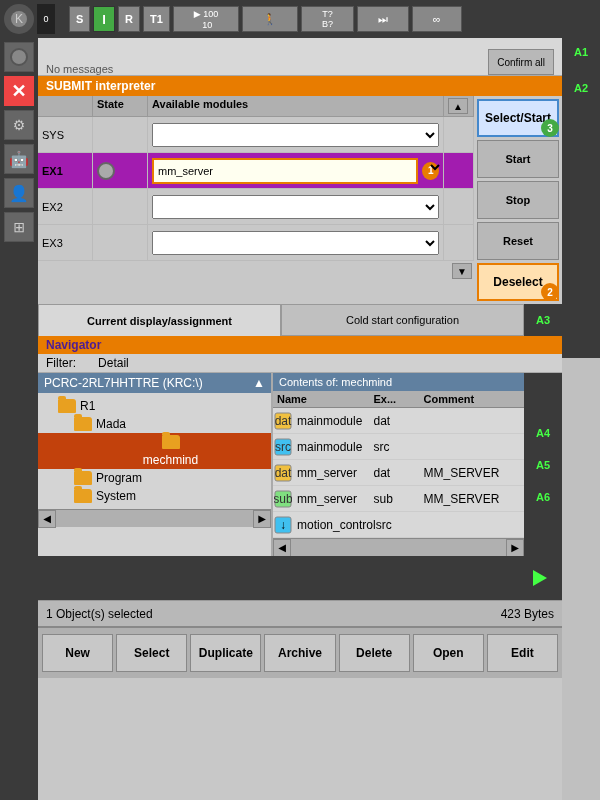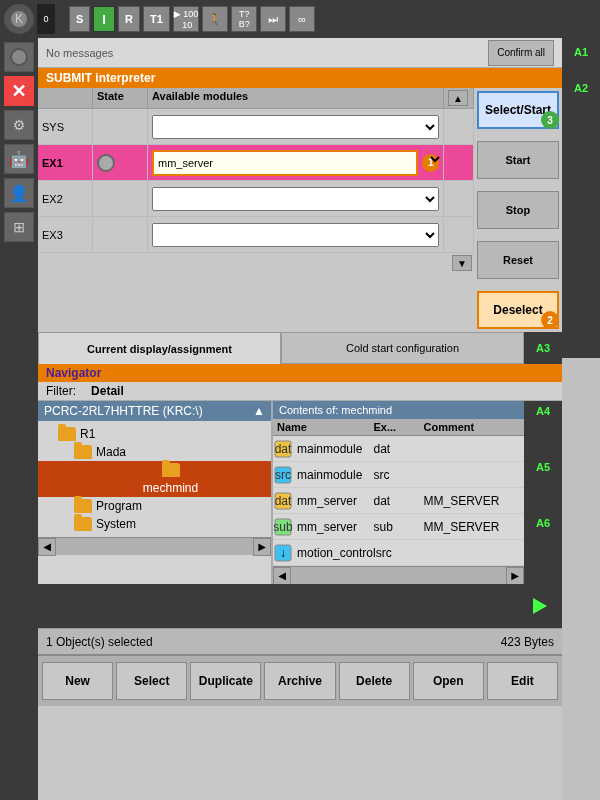--- a/index.html
+++ b/index.html
@@ -4,41 +4,41 @@
   <style>
     * { box-sizing: border-box; margin: 0; padding: 0; font-family: Arial, sans-serif; font-size: 12px; }
     body { width: 600px; height: 800px; background: #c0c0c0; overflow: hidden; position: relative; }
 
     
     .top-bar { display: flex; align-items: center; height: 38px; background: #3a3a3a; padding: 0 4px; gap: 3px; }
     .top-logo { width: 30px; height: 30px; background: #555; border-radius: 50%; display: flex; align-items: center; justify-content: center; color: #ccc; font-size: 16px; }
     .counter-block { display: flex; flex-direction: column; align-items: center; justify-content: center; background: #222; color: #fff; width: 18px; font-size: 9px; height: 30px; }
     .top-btn { background: #888; color: #fff; border: 1px solid #555; padding: 2px 6px; font-size: 11px; font-weight: bold; height: 26px; cursor: pointer; }
     .top-btn-green { background: #4a4; color: #fff; border: 1px solid #333; padding: 2px 8px; font-size: 13px; font-weight: bold; height: 26px; }
-    .top-btn-icon { background: #888; color: #fff; border: 1px solid #555; padding: 2px 0; font-size: 11px; height: 26px; min-width: 26px; text-align: center; }
+    .top-btn-icon { background: #888; color: #fff; border: 1px solid #555; padding: 2px 20px; font-size: 11px; height: 26px; min-width: 26px; text-align: center; }
 
     
     .left-sidebar { position: absolute; left: 0; top: 38px; width: 38px; height: 762px; background: #3a3a3a; display: flex; flex-direction: column; align-items: center; padding: 4px 0; gap: 4px; z-index: 10; }
     .lsb-btn { width: 30px; height: 30px; background: #666; border: 1px solid #555; display: flex; align-items: center; justify-content: center; color: #ccc; font-size: 14px; cursor: pointer; }
     .lsb-x { background: #e44; color: #fff; font-size: 18px; font-weight: bold; width: 30px; height: 30px; display: flex; align-items: center; justify-content: center; cursor: pointer; }
 
     
     .main { position: absolute; left: 38px; top: 38px; width: 524px; height: 762px; background: #c8c8c8; }
 
     
-    .messages-bar { background: #d8d8d8; height: 30px; display: flex; align-items: center; padding: 0 8px; border-bottom: 1px solid #aaa; }
+    .messages-bar { background: #d8d8d8; height: 38px; display: flex; align-items: flex-end; padding: 0 8px; border-bottom: 1px solid #aaa; }
     .messages-text { flex: 1; color: #555; font-size: 11px; }
     .confirm-all-btn { background: #b8b8b8; border: 1px solid #888; padding: 3px 8px; font-size: 10px; cursor: pointer; height: 26px; }
 
     
     .submit-header { background: #e87c00; color: #fff; font-weight: bold; font-size: 12px; padding: 3px 8px; }
     .table-header { display: grid; grid-template-columns: 55px 55px 1fr 30px; background: #b0b0b0; border-bottom: 1px solid #999; }
     .th { padding: 2px 4px; font-weight: bold; font-size: 11px; border-right: 1px solid #999; }
     .module-row { display: grid; grid-template-columns: 55px 55px 1fr 30px; border-bottom: 1px solid #bbb; align-items: center; min-height: 36px; }
-    .module-row.selected { background: #ec4899; }
+    .module-row.selected { background: #a21caf; }
     .cell { padding: 2px 4px; font-size: 11px; border-right: 1px solid #bbb; display: flex; align-items: center; height: 100%; }
     .module-input { width: 100%; background: #fff; border: 1px solid #aaa; padding: 2px 4px; font-size: 11px; height: 26px; }
     .module-input.active { border: 2px solid #e87c00; background: #fffff0; }
     .state-indicator { width: 18px; height: 18px; border-radius: 50%; background: #888; border: 2px solid #555; display: inline-block; }
     .state-indicator.active { background: #aaa; border: 2px solid #666; }
     .scroll-arrow { background: #b0b0b0; border: 1px solid #888; width: 22px; height: 22px; display: flex; align-items: center; justify-content: center; cursor: pointer; font-size: 12px; }
     .rpanel-btn { background: #b8b8b8; border: 1px solid #888; padding: 4px 6px; font-size: 11px; text-align: center; cursor: pointer; height: 38px; display: flex; align-items: center; justify-content: center; font-weight: bold; }
 
     
     .tabs-row { display: flex; background: #b0b0b0; height: 32px; }
@@ -76,21 +76,21 @@
     
     .scroll-bar-h { height: 18px; background: #b0b0b0; display: flex; align-items: center; border-top: 1px solid #888; }
     .scroll-arrow-h { width: 18px; height: 18px; background: #b0b0b0; border: 1px solid #888; display: flex; align-items: center; justify-content: center; cursor: pointer; font-size: 10px; flex-shrink: 0; }
 
     .badge { display: inline-flex; align-items: center; justify-content: center; width: 18px; height: 18px; border-radius: 50%; background: #e87c00; color: #fff; font-size: 10px; font-weight: bold; margin-left: 4px; }
 
     .layout-wrapper { display: flex; flex-direction: column; height: 762px; }
     .submit-section { position: relative; }
     .modules-and-btns { display: flex; }
     .modules-col { flex: 1; }
-    .btns-col { width: 88px; display: flex; flex-direction: column; gap: 12px; padding: 3px; }
+    .btns-col { width: 88px; display: flex; flex-direction: column; gap: 3px; padding: 3px; }
 
     .select-start-btn { background: #d4e4ff; border: 2px solid #4488cc; }
     .deselect-btn { border: 2px solid #e87c00; background: #ffe0b0; }
 
     .green-label { color: #4f4; font-size: 11px; font-weight: bold; }
   </style>
 </head>
 <body>
 
 <div class="top-bar">
@@ -221,21 +221,21 @@
         <span class="green-label">A3</span>
       </div>
     </div>
 
     <div class="navigator">
       <div style="display:flex;align-items:center;">
         <div class="nav-header" style="flex:1;">Navigator</div>
       </div>
       <div class="nav-filter">
         <span>Filter:</span>
-        <span style="font-weight:bold;margin-left:12px;">Detail</span>
+        <span style="font-weight:normal;margin-left:19px;">Detail</span>
       </div>
 
       <div style="display:flex;">
 
         <div class="nav-tree">
           <div class="nav-tree-header">
             <span>PCRC-2RL7HHTTRE (KRC:\)</span>
             <span style="cursor:pointer;">▲</span>
           </div>
           <div style="padding:4px 0;">
@@ -343,21 +343,21 @@
               <div></div>
             </div>
 
             <div class="scroll-bar-h">
               <div class="scroll-arrow-h">◀</div>
               <div style="flex:1;"></div>
               <div class="scroll-arrow-h">▶</div>
             </div>
           </div>
 
-          <div style="width:38px;background:#3a3a3a;display:flex;flex-direction:column;align-items:center;padding:4px 0;gap:44px;">
+          <div style="width:38px;background:#3a3a3a;display:flex;flex-direction:column;align-items:center;padding:4px 0;gap:20px;justify-content:center;">
             <span class="green-label">A4</span>
             <span class="green-label">A5</span>
             <span class="green-label">A6</span>
           </div>
         </div>
       </div>
     </div>
 
     <div style="display:flex;background:#3a3a3a;height:44px;align-items:center;justify-content:flex-end;padding:4px;">
       <div style="flex:1;"></div>

